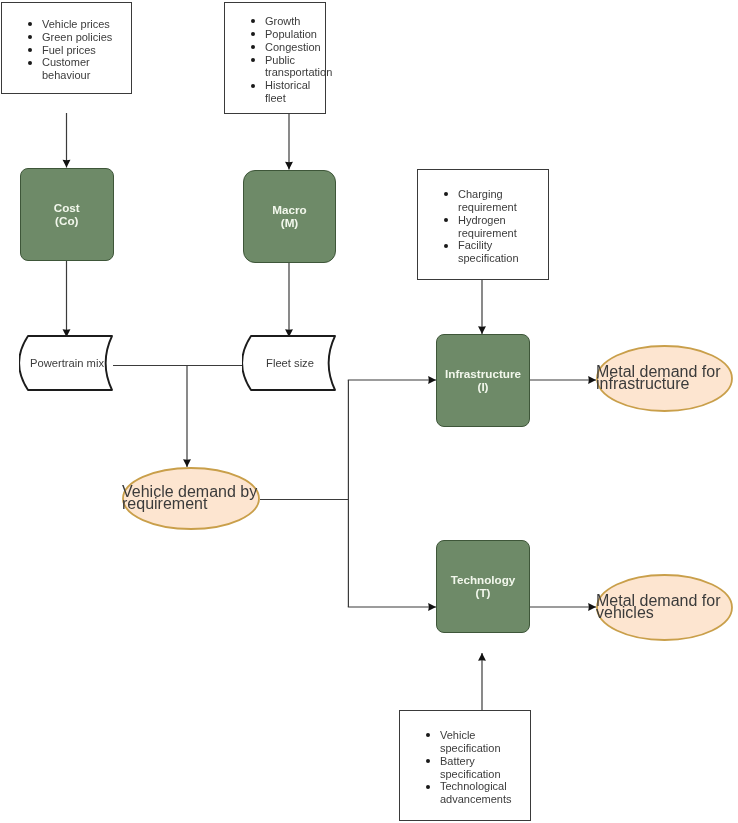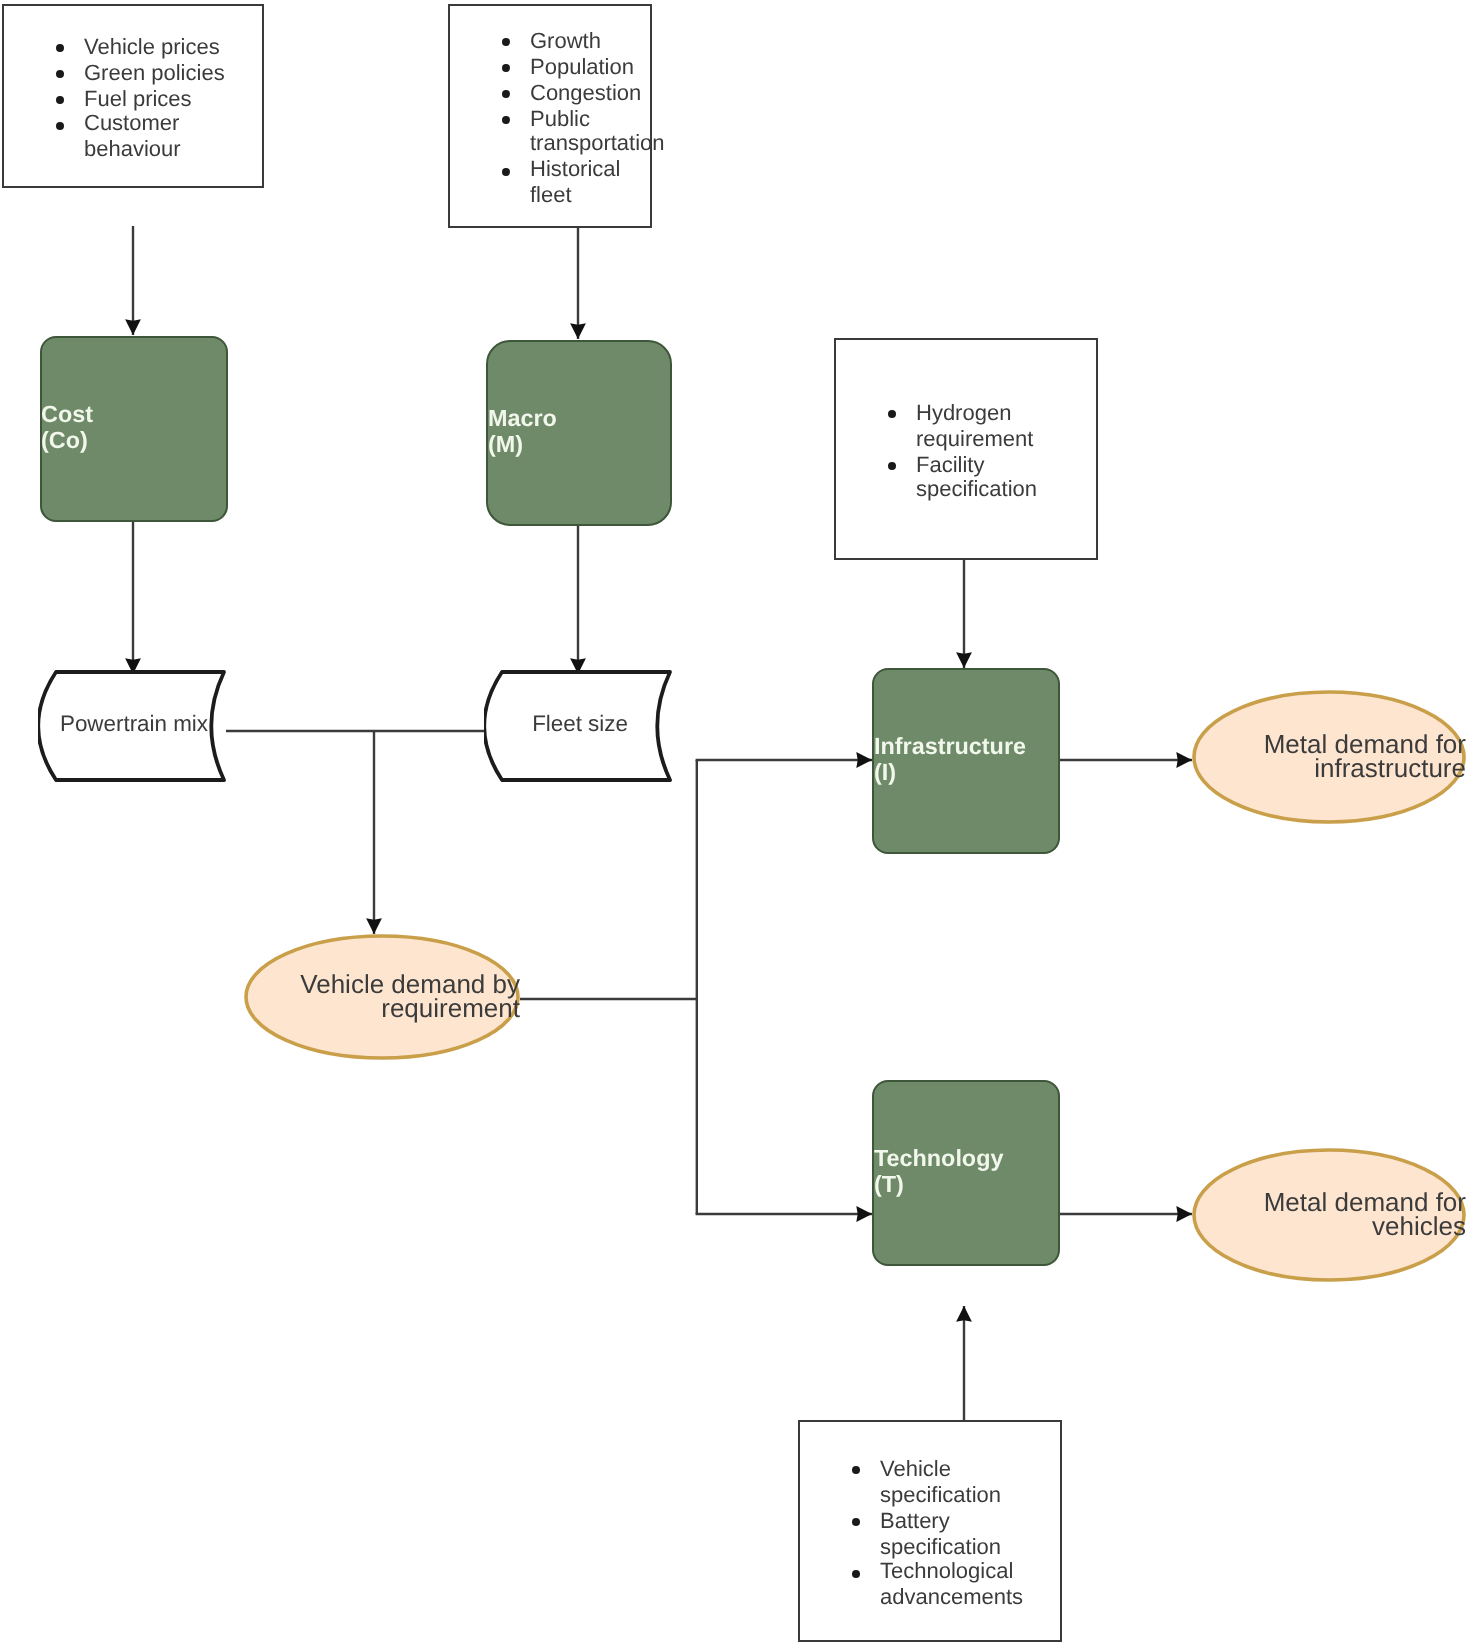--- a/index.html
+++ b/index.html
@@ -62,21 +62,21 @@
   .procbox {
     background: #6E8A68;
     border: 1.5px solid #3E5639;
     border-radius: 8px;
     color: #F2F7EC;
     font-weight: bold;
     font-size: 11.7px;
     line-height: 12.6px;
     display: flex;
     flex-direction: column;
-    align-items: flex-start;
+    align-items: center;
     justify-content: center;
     text-align: center;
     letter-spacing: 0px;
     padding-top: 0.5px;
   }
 
   
   .datashape svg { display: block; width: 100%; height: 100%; }
   .datalabel {
     position: absolute;
@@ -87,22 +87,22 @@
     color: #3B3B3B;
     line-height: 12.6px;
   }
 
   
   .ellipsenode svg { display: block; width: 100%; height: 100%; }
   .ellipselabel {
     position: absolute;
     left: 0; right: 0; top: 50%;
     transform: translateY(-50%);
-    text-align: right;
-    font-size: 13px;
+    text-align: left;
+    font-size: 16px;
     color: #3B3B3B;
     line-height: 12.6px;
   }
 </style>
 </head>
 <body>
 
 <div id="diagram">
 
   <svg id="connectors" width="738" height="823" viewBox="0 0 738 823">
@@ -157,20 +157,21 @@
       <li>Growth</li>
       <li>Population</li>
       <li>Congestion</li>
       <li>Public transportation</li>
       <li>Historical fleet</li>
     </ul>
   </div>
 
   <div class="node inputbox" style="left:417px; top:169px; width:131.5px; height:111px;">
     <ul class="bullets" style="padding-left:26px; padding-right:6px; position:relative; top:2px;">
+      <li>Charging requirement</li>
       <li>Hydrogen requirement</li>
       <li>Facility specification</li>
     </ul>
   </div>
 
   <div class="node inputbox" style="left:399px; top:710px; width:131.5px; height:111px;">
     <ul class="bullets" style="padding-left:26px; padding-right:6px; position:relative; top:2px;">
       <li>Vehicle specification</li>
       <li>Battery specification</li>
       <li>Technological advancements</li>

